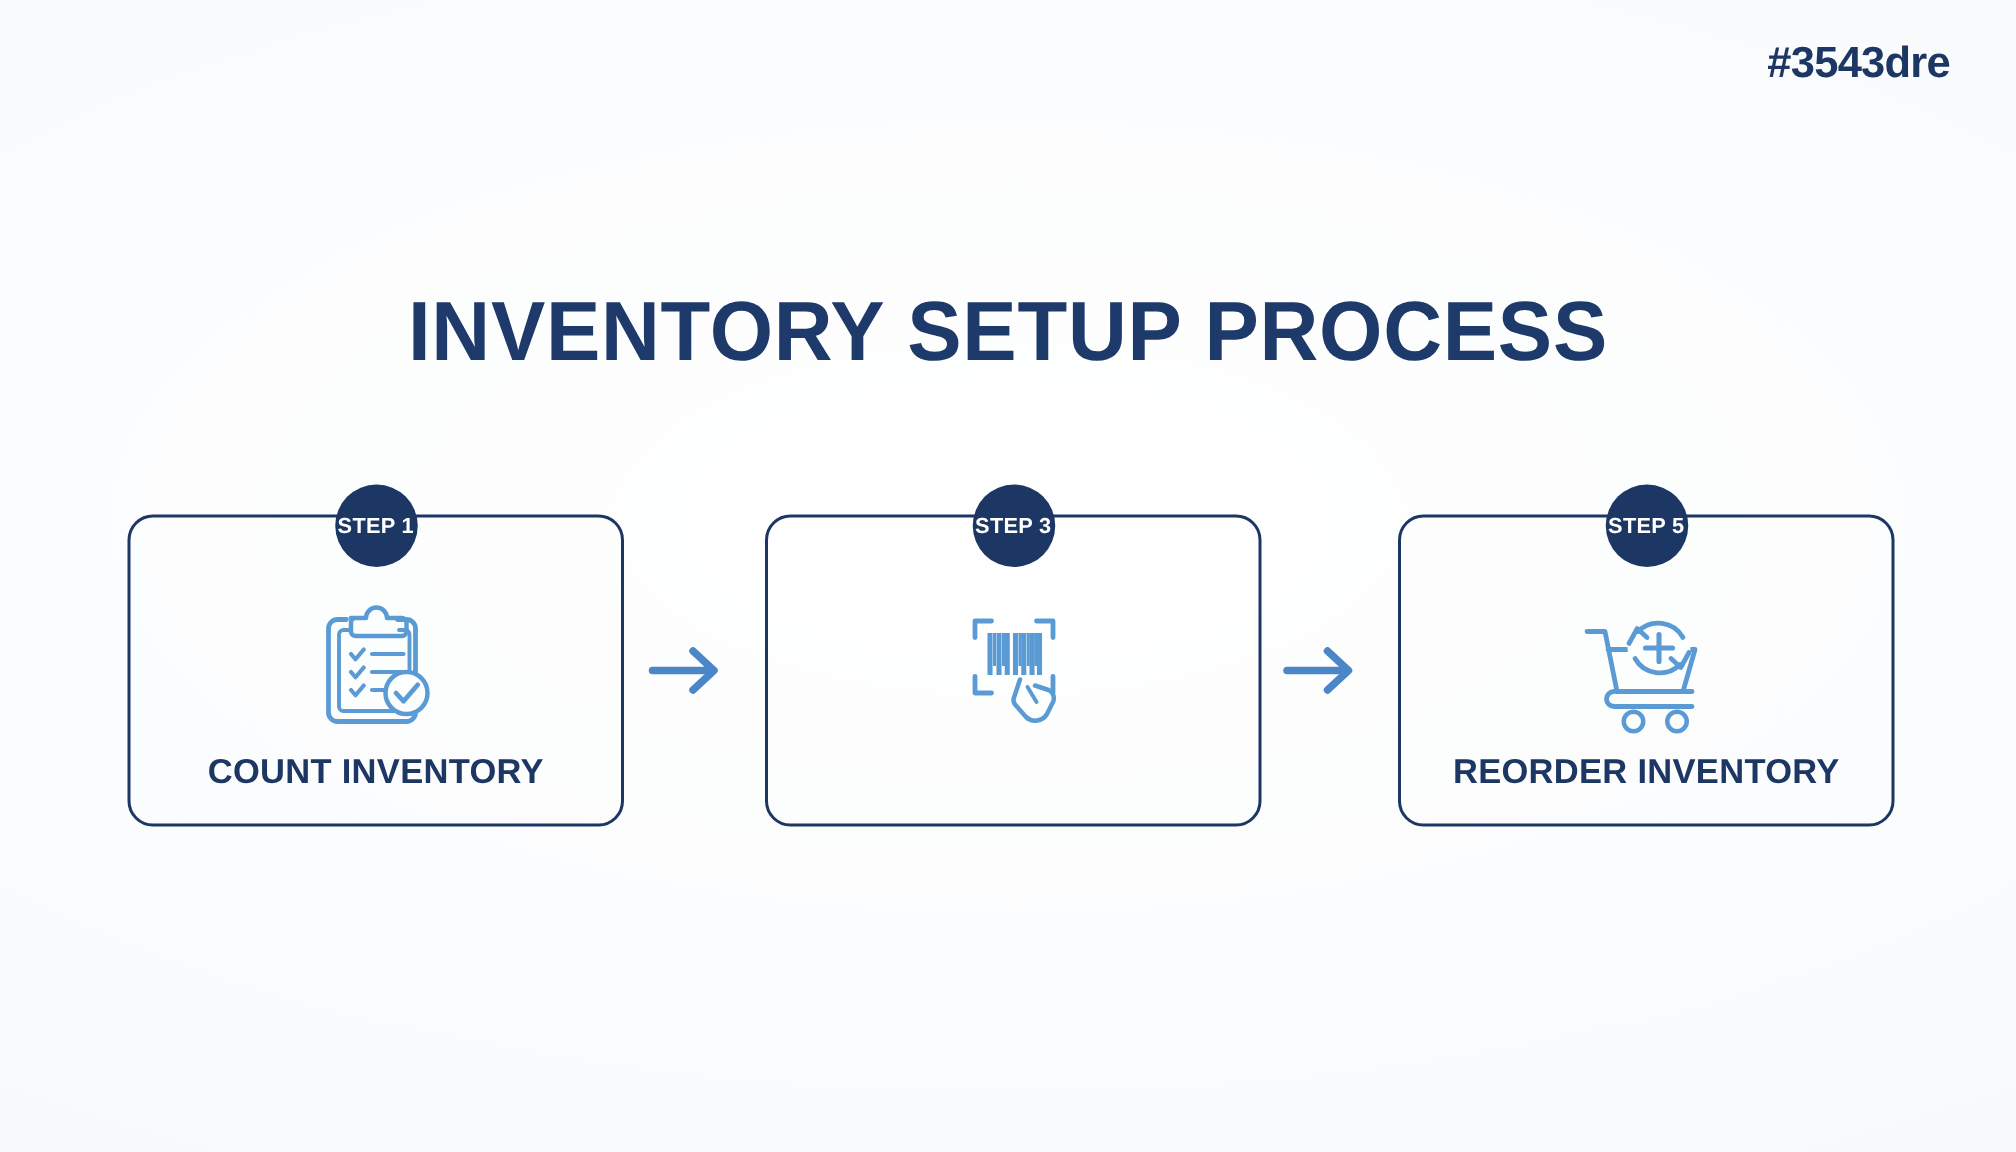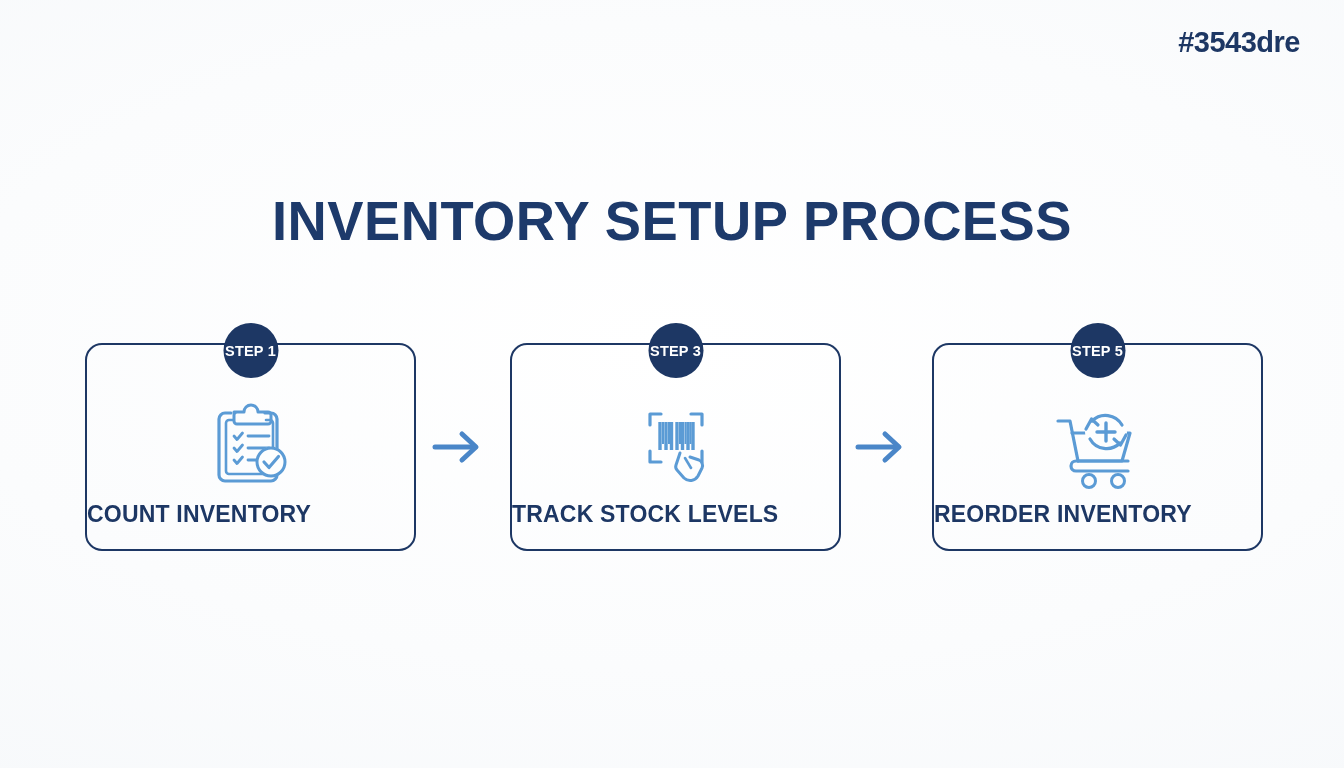--- a/index.html
+++ b/index.html
@@ -103,21 +103,21 @@
     align-items: center;
     justify-content: center;
   }
   .card-icon svg { display: block; }
 
   .card-label {
     position: absolute;
     bottom: 21px;
     left: 0;
     width: 100%;
-    text-align: left;
+    text-align: center;
     font-size: 23px;
     font-weight: bold;
     letter-spacing: 0.2px;
     color: #1d3764;
   }
 
   .arrow {
     position: absolute;
     top: 82px;
     width: 56px;
@@ -197,21 +197,20 @@
           <line x1="41" y1="23" x2="41" y2="45"></line>
           <line x1="52" y1="23" x2="52" y2="45"></line>
           <line x1="57.5" y1="23" x2="57.5" y2="45"></line>
           <line x1="62.5" y1="23" x2="62.5" y2="45"></line>
         </g>
 
         <path d="M52 54 l-4 12 a5 5 0 0 0 1 5 l7 8 a9 9 0 0 0 14 -2 l4 -8 a6 6 0 0 0 -3 -8 l-9 -3" stroke-width="3" fill="#fdfefe"></path>
         <path d="M57 59 l6 10" stroke-width="2.6"></path>
       </svg>
     </div>
-    <div class="card-label">TRACK STOCK LEVELS</div>
   </div>
 
   <div class="arrow arrow-2">
     <svg width="56" height="44" viewBox="0 0 56 44" fill="none" stroke="#4a86c8" stroke-width="5" stroke-linecap="round" stroke-linejoin="round">
       <line x1="4" y1="22" x2="44" y2="22"></line>
       <polyline points="31,9 45,22 31,35"></polyline>
     </svg>
   </div>
 
   <div class="card card-3">

